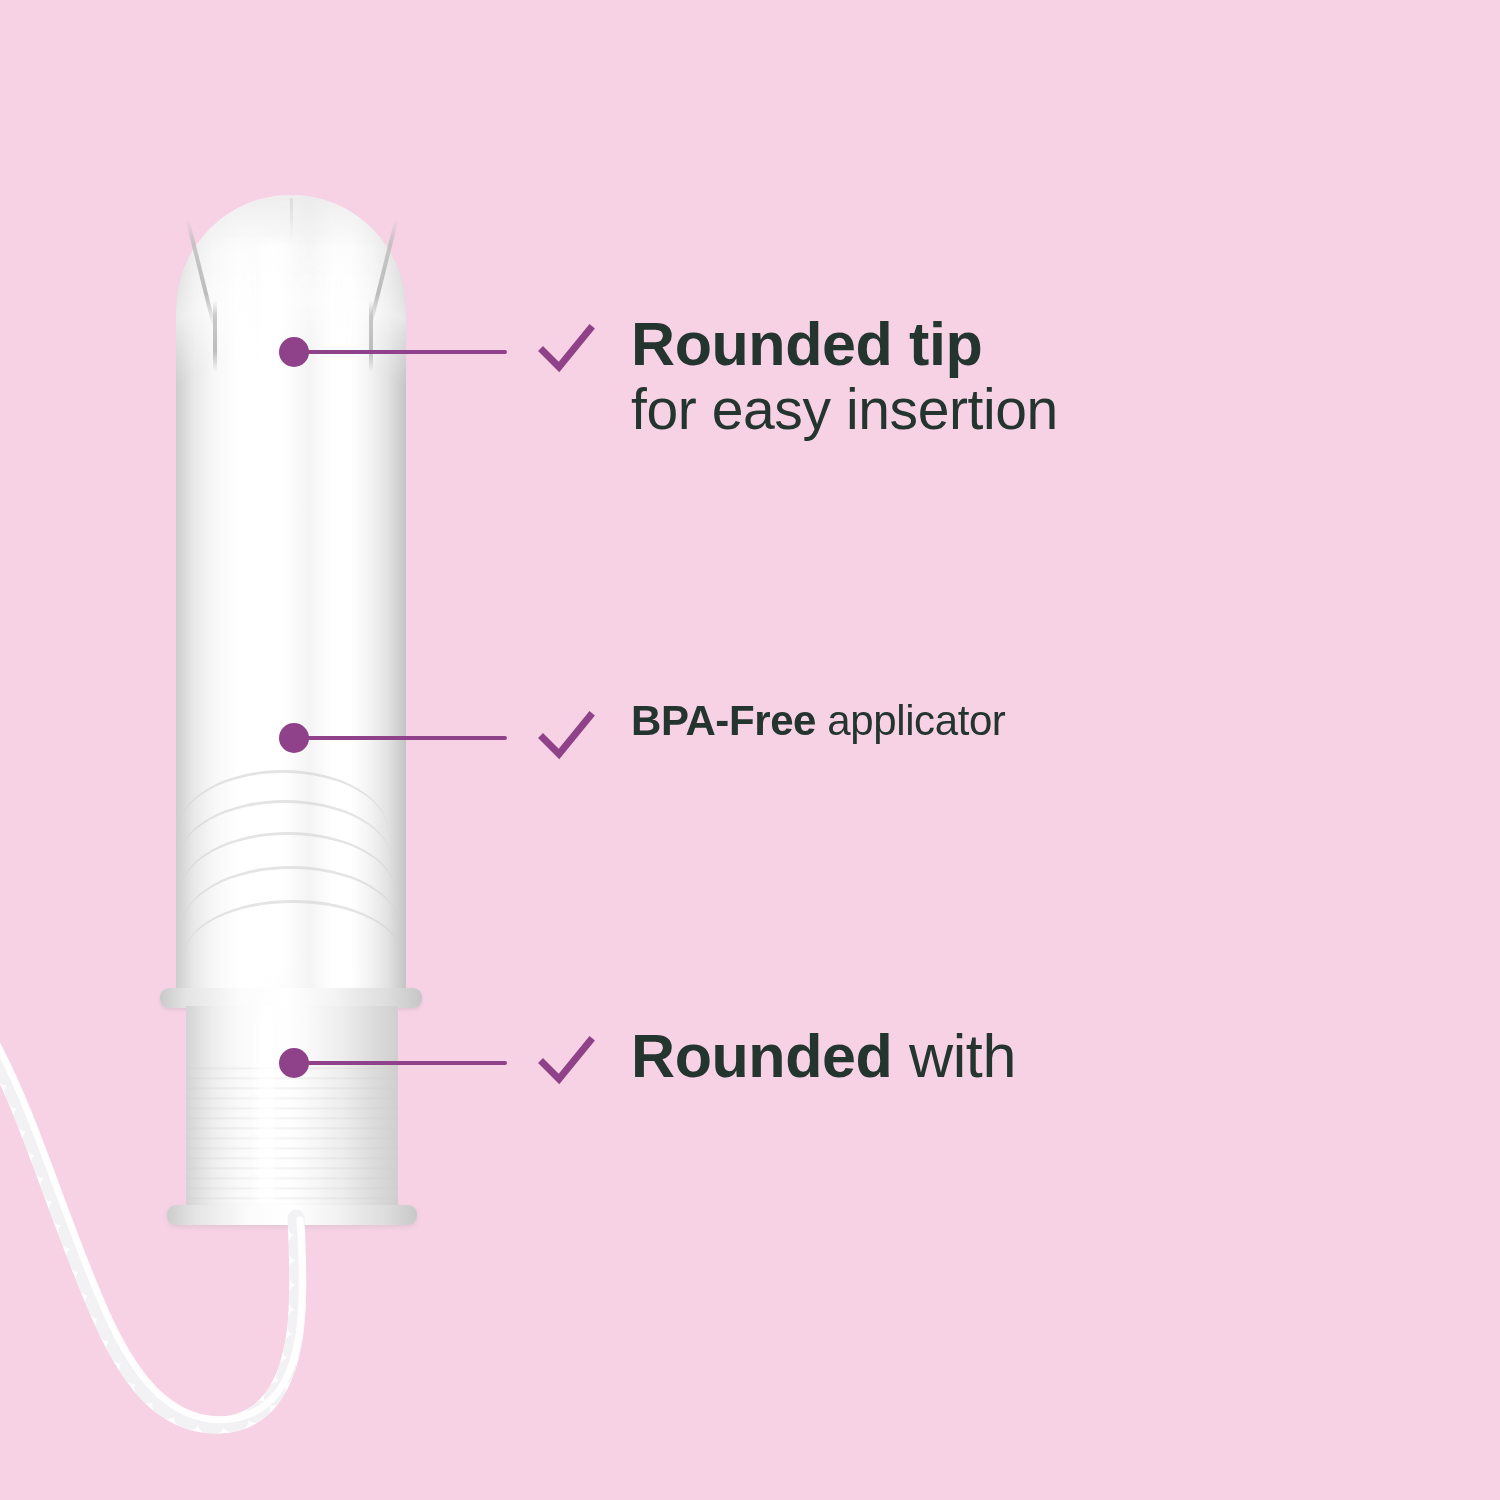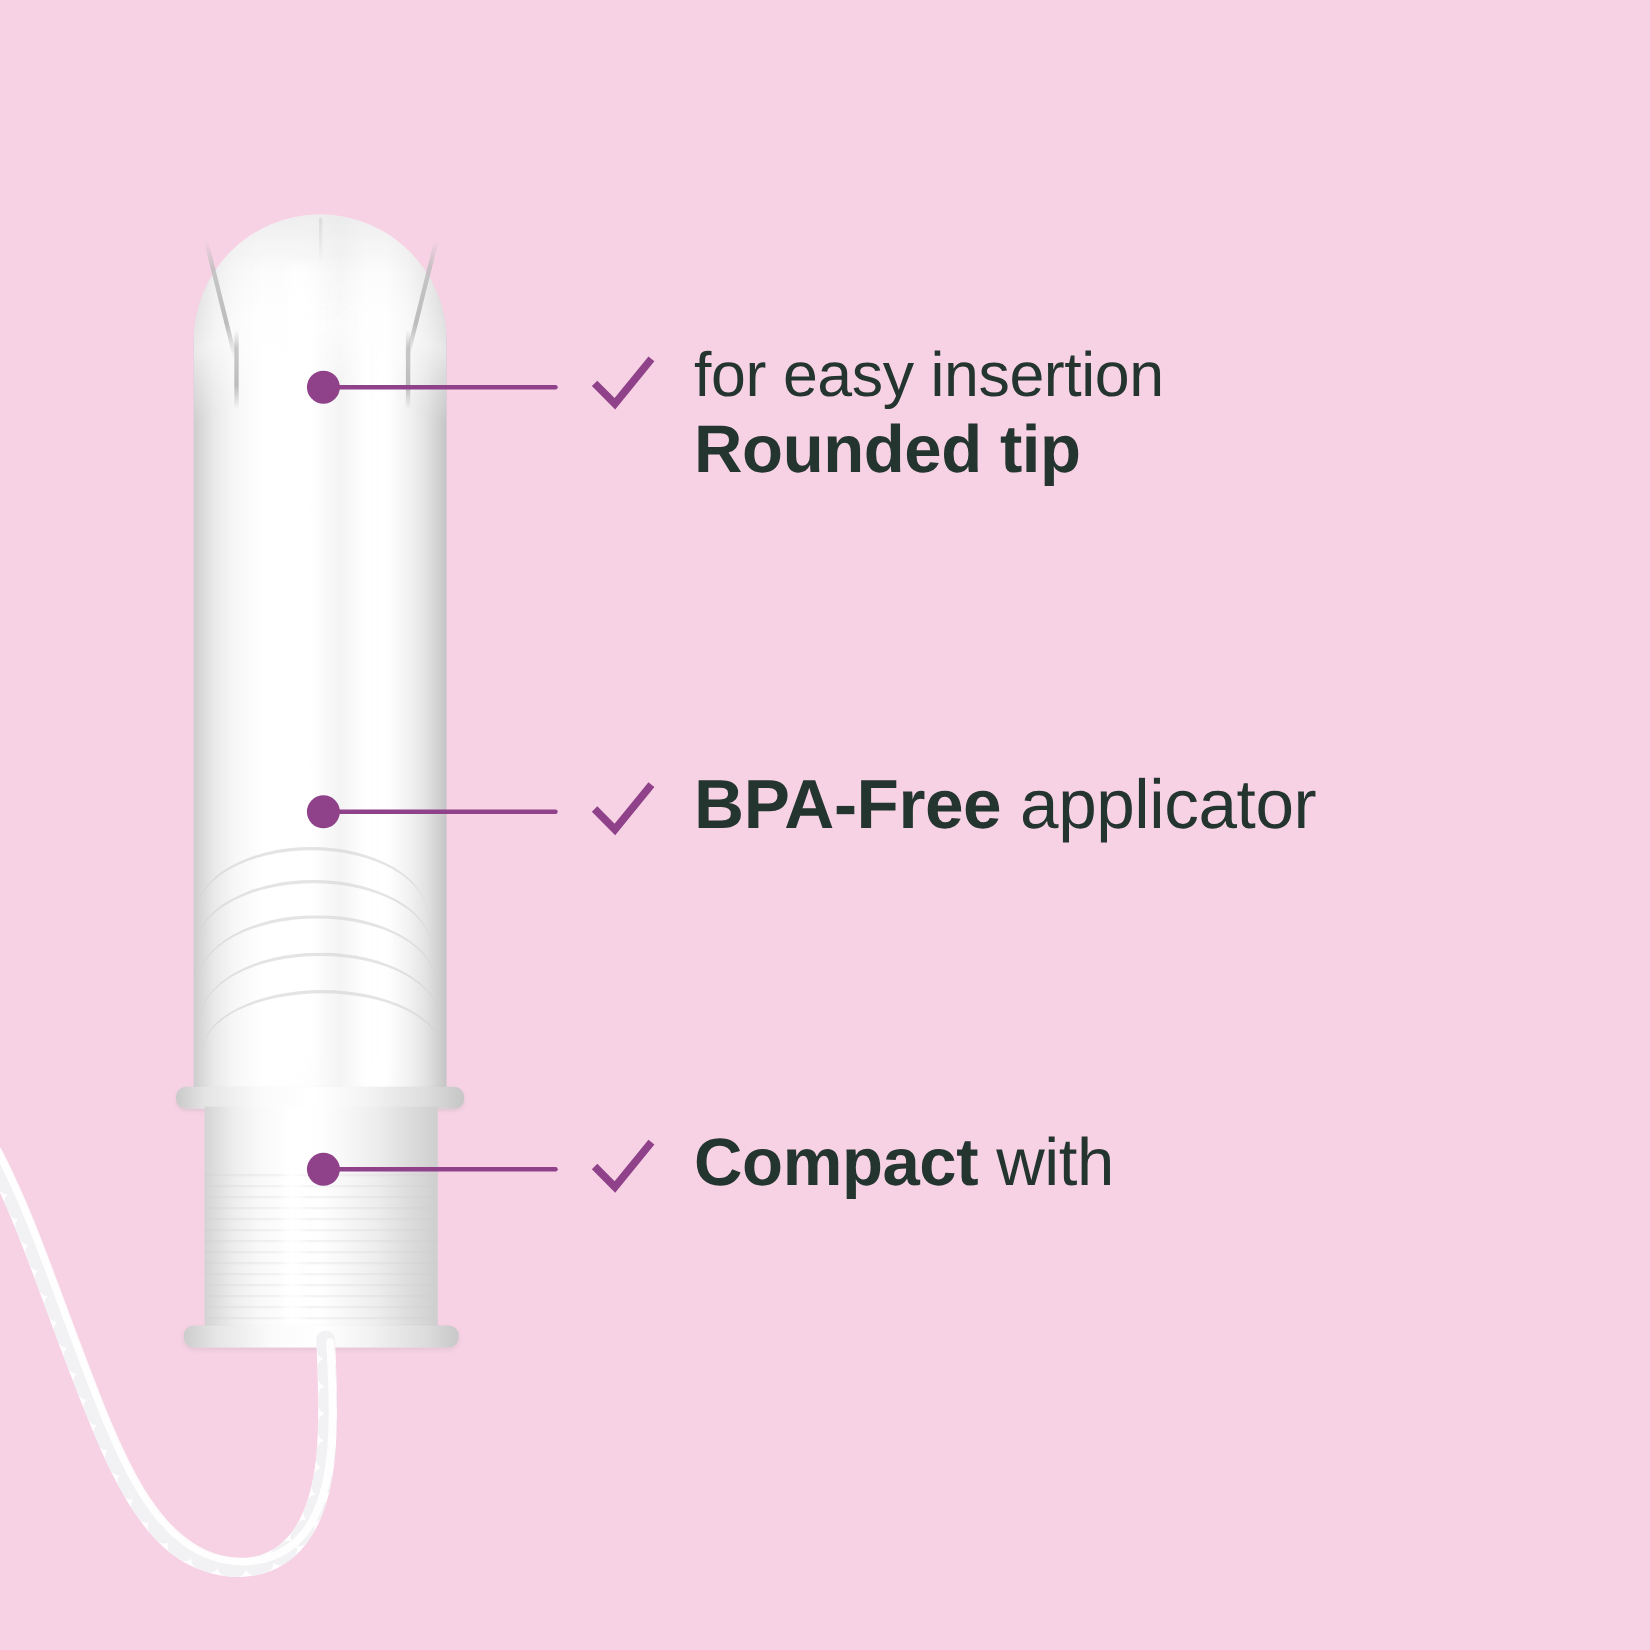--- a/index.html
+++ b/index.html
@@ -300,54 +300,54 @@
     <div class="dot" style="left:279px; top:337px;"></div>
     <div class="leader" style="left:304px; top:350px; width:203px;"></div>
 
     <div class="check" style="left:535px; top:318px;">
       <svg width="62" height="62" viewBox="0 0 62 62">
         <path d="M 8 33 L 24 49 L 55 11" fill="none" stroke="#8f4189" stroke-width="7" stroke-linecap="square" stroke-linejoin="miter"></path>
       </svg>
     </div>
 
     <div class="feature-text" style="left:631px; top:310px; font-size:61px;">
-      <span class="ft-line ft-light" style="font-size:57px;">for easy insertion</span>
       <span class="ft-line">
         <span class="ft-strong">Rounded tip</span><span class="ft-light"></span>
       </span>
+      <span class="ft-line ft-light" style="font-size:57px;">for easy insertion</span>
     </div>
   </div>
 
   <div class="callout">
     <div class="dot" style="left:279px; top:723px;"></div>
     <div class="leader" style="left:304px; top:736px; width:203px;"></div>
 
     <div class="check" style="left:535px; top:705px;">
       <svg width="62" height="62" viewBox="0 0 62 62">
         <path d="M 8 33 L 24 49 L 55 11" fill="none" stroke="#8f4189" stroke-width="7" stroke-linecap="square" stroke-linejoin="miter"></path>
       </svg>
     </div>
 
-    <div class="feature-text" style="left:631px; top:697px; font-size:63px;">
+    <div class="feature-text" style="left:631px; top:697px; font-size:42px;">
       <span class="ft-line">
         <span class="ft-strong">BPA-Free</span><span class="ft-light"> applicator</span>
       </span>
     </div>
   </div>
 
   <div class="callout">
     <div class="dot" style="left:279px; top:1048px;"></div>
     <div class="leader" style="left:304px; top:1061px; width:203px;"></div>
 
     <div class="check" style="left:535px; top:1030px;">
       <svg width="62" height="62" viewBox="0 0 62 62">
         <path d="M 8 33 L 24 49 L 55 11" fill="none" stroke="#8f4189" stroke-width="7" stroke-linecap="square" stroke-linejoin="miter"></path>
       </svg>
     </div>
 
     <div class="feature-text" style="left:631px; top:1022px; font-size:61px;">
       <span class="ft-line">
-        <span class="ft-strong">Compact</span><span class="ft-light"> with</span>
+        <span class="ft-strong">Rounded</span><span class="ft-light"> with</span>
       </span>
     </div>
   </div>
 
 </div>
 
 </body></html>

